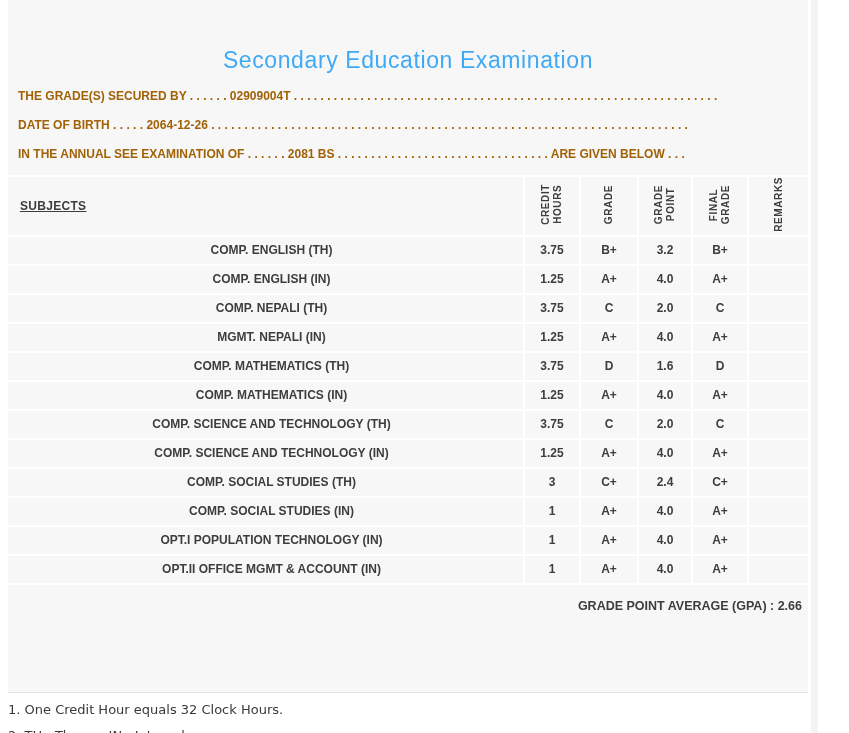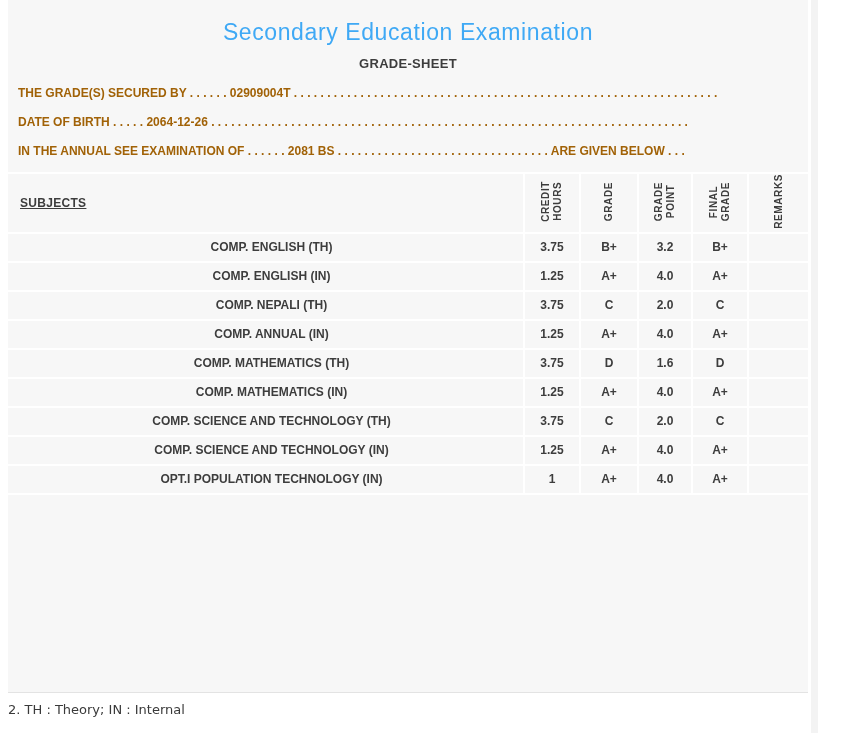--- a/index.html
+++ b/index.html
@@ -12,21 +12,21 @@
     color: #3d3d3d;
   }
   .panel {
     position: absolute; left: 8px; top: 0;
     width: 800px; height: 693px;
     background: #f7f7f7;
     border-bottom: 1px solid #e3e3e3;
     box-sizing: border-box;
   }
   .page-title {
-    margin: 19px 0 0;
+    margin: 47px 0 0;
     text-align: center;
     font-size: 23px;
     font-weight: normal;
     letter-spacing: 0.6px;
     color: #3fa9f5;
   }
   .page-subtitle {
     margin: 10px 0 0;
     text-align: center;
     font-size: 13px;
@@ -108,21 +108,20 @@
     width: 7px; height: 733px;
     background: #f3f3f3;
   }
 </style>
 </head>
 <body>
 
 <div class="panel">
 
   <h1 class="page-title">Secondary Education Examination</h1>
-  <h2 class="page-subtitle">GRADE-SHEET</h2>
 
   <div class="info">
     <div class="info-line">THE GRADE(S) SECURED BY . . . . . . 02909004T . . . . . . . . . . . . . . . . . . . . . . . . . . . . . . . . . . . . . . . . . . . . . . . . . . . . . . . . . . . . . . . .</div>
     <div class="info-line">DATE OF BIRTH . . . . . 2064-12-26 . . . . . . . . . . . . . . . . . . . . . . . . . . . . . . . . . . . . . . . . . . . . . . . . . . . . . . . . . . . . . . . . . . . . . . . .</div>
     <div class="info-line">IN THE ANNUAL SEE EXAMINATION OF . . . . . . 2081 BS . . . . . . . . . . . . . . . . . . . . . . . . . . . . . . . . ARE GIVEN BELOW . . .</div>
   </div>
 
   <table class="grade-table">
     <colgroup>
       <col class="c-subject">
@@ -164,21 +163,21 @@
       </tr>
       <tr>
         <td class="subject">COMP. NEPALI (TH)</td>
         <td>3.75</td>
         <td>C</td>
         <td>2.0</td>
         <td>C</td>
         <td></td>
       </tr>
       <tr>
-        <td class="subject">COMP. ANNUAL (IN)</td>
+        <td class="subject">MGMT. NEPALI (IN)</td>
         <td>1.25</td>
         <td>A+</td>
         <td>4.0</td>
         <td>A+</td>
         <td></td>
       </tr>
       <tr>
         <td class="subject">COMP. MATHEMATICS (TH)</td>
         <td>3.75</td>
         <td>D</td>
@@ -204,30 +203,56 @@
       </tr>
       <tr>
         <td class="subject">COMP. SCIENCE AND TECHNOLOGY (IN)</td>
         <td>1.25</td>
         <td>A+</td>
         <td>4.0</td>
         <td>A+</td>
         <td></td>
       </tr>
       <tr>
+        <td class="subject">COMP. SOCIAL STUDIES (TH)</td>
+        <td>3</td>
+        <td>C+</td>
+        <td>2.4</td>
+        <td>C+</td>
+        <td></td>
+      </tr>
+      <tr>
+        <td class="subject">COMP. SOCIAL STUDIES (IN)</td>
+        <td>1</td>
+        <td>A+</td>
+        <td>4.0</td>
+        <td>A+</td>
+        <td></td>
+      </tr>
+      <tr>
         <td class="subject">OPT.I POPULATION TECHNOLOGY (IN)</td>
         <td>1</td>
         <td>A+</td>
         <td>4.0</td>
         <td>A+</td>
         <td></td>
       </tr>
+      <tr>
+        <td class="subject">OPT.II OFFICE MGMT &amp; ACCOUNT (IN)</td>
+        <td>1</td>
+        <td>A+</td>
+        <td>4.0</td>
+        <td>A+</td>
+        <td></td>
+      </tr>
     </tbody>
   </table>
 
+  <div class="gpa-line">GRADE POINT AVERAGE (GPA) : 2.66</div>
 
 </div>
 
 <div class="footnotes">
+  <div class="footnote">1. One Credit Hour equals 32 Clock Hours.</div>
   <div class="footnote">2. TH : Theory; IN : Internal</div>
 </div>
 
 <div class="scroll-strip"></div>
 
 </body></html>

